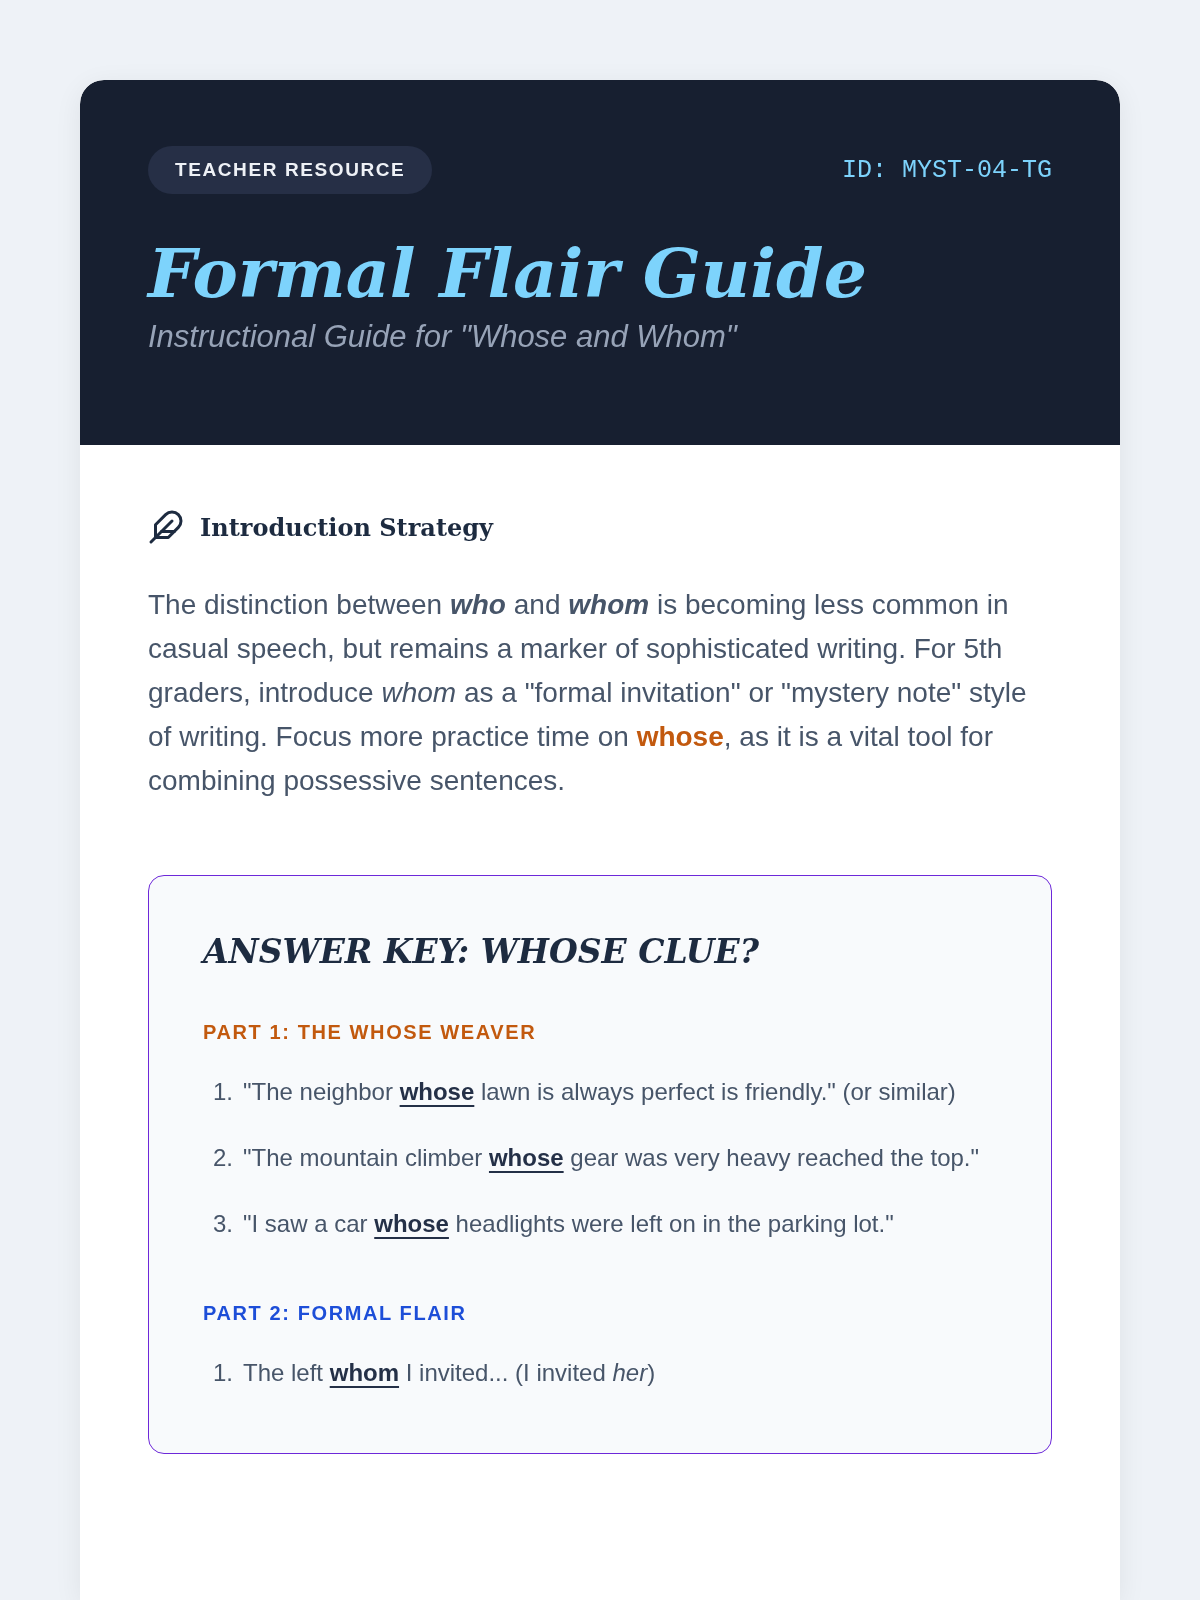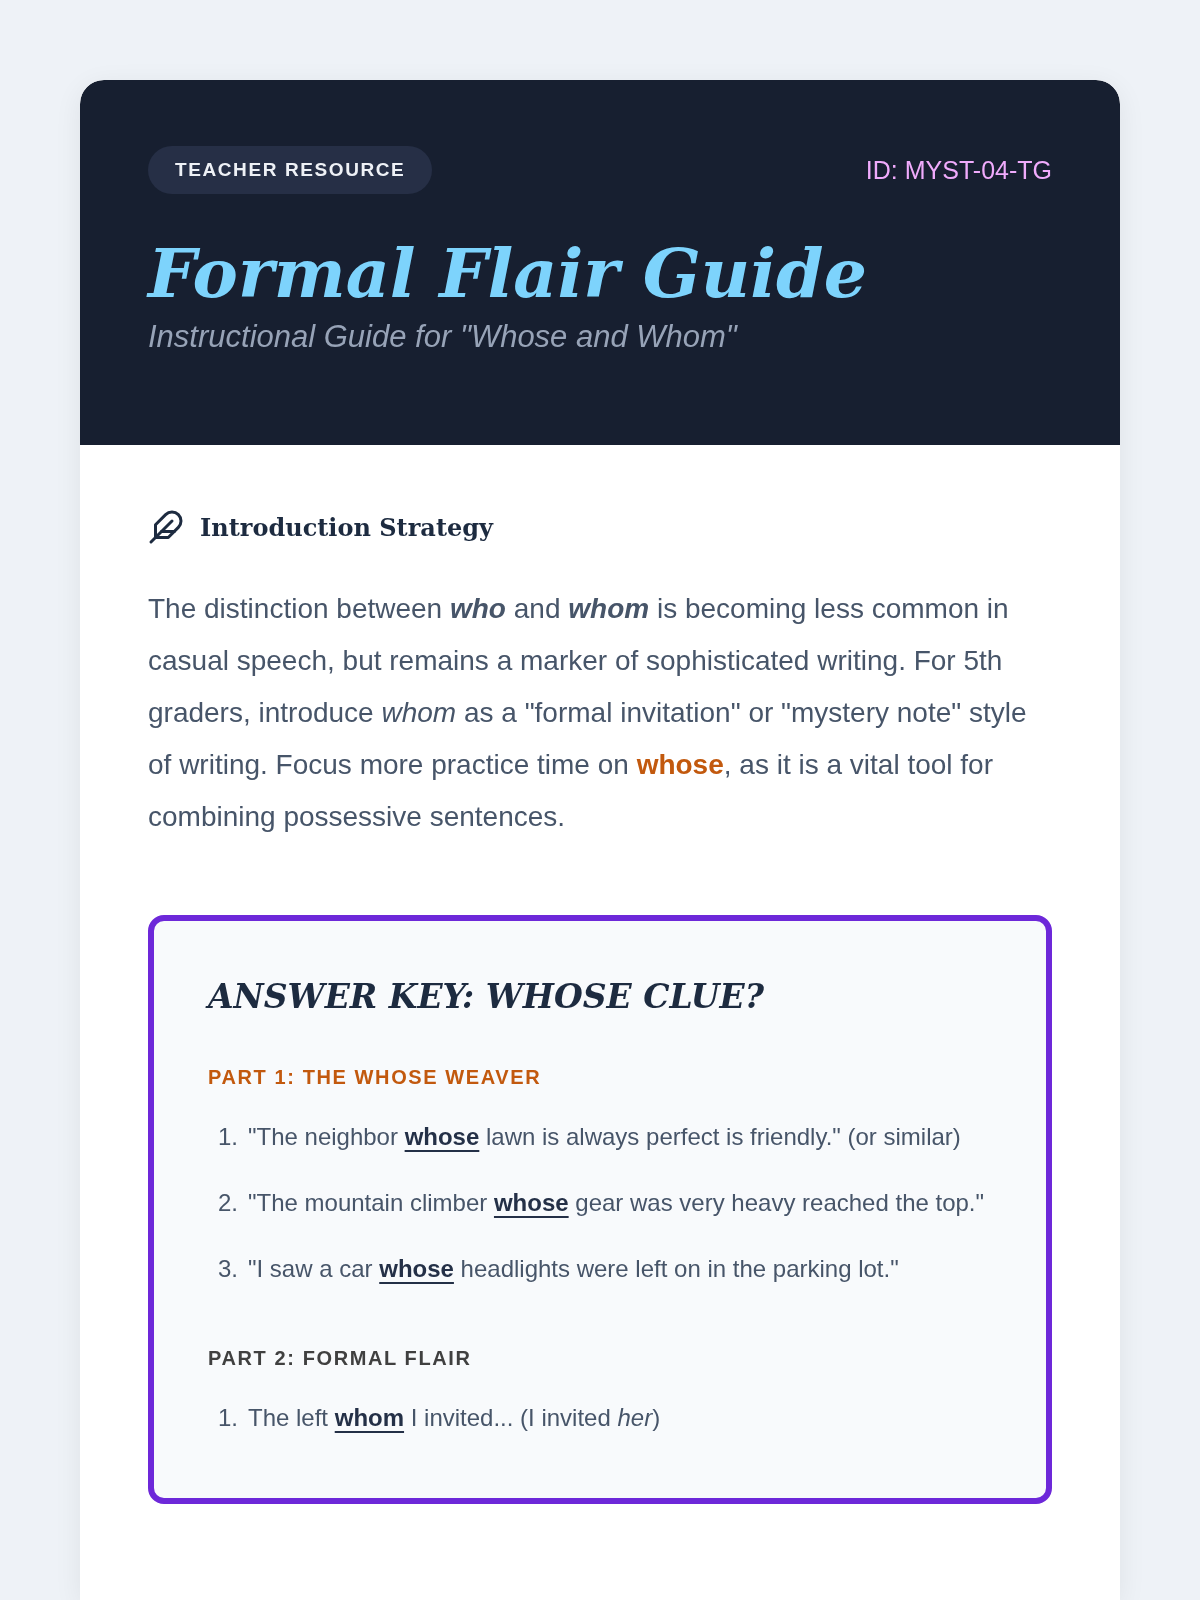--- a/index.html
+++ b/index.html
@@ -34,23 +34,23 @@
   .resource-badge {
     display: inline-block;
     background: #262f46;
     color: #eef1f6;
     font-size: 19px; font-weight: 700;
     letter-spacing: 1.6px;
     padding: 13px 27px;
     border-radius: 999px;
   }
   .doc-id {
-    font-family: Liberation Sans, sans-serif;
+    font-family: Liberation Mono, monospace;
     font-size: 25px;
-    color: #f0abfc;
+    color: #7dd3fc;
   }
   .doc-title {
     margin-top: 42px;
     font-family: "DejaVu Serif", serif;
     font-style: italic; font-weight: 700;
     font-size: 68px; line-height: 1.1;
     color: #7dd3fc;
   }
   .doc-subtitle {
     margin-top: 8px;
@@ -71,56 +71,56 @@
     font-family: "DejaVu Serif", serif;
     font-weight: 700;
     font-size: 24px;
     color: #1d2b40;
   }
 
   .intro-paragraph {
     margin-top: 38px;
     max-width: 885px;
     font-size: 28px;
-    line-height: 52px;
+    line-height: 44px;
     color: #475569;
   }
 
   
   .rich-b { font-weight: 700; }
   .rich-i { font-style: italic; }
   .rich-u {
     text-decoration: underline;
     text-decoration-thickness: 2px;
     text-underline-offset: 5px;
   }
   .rich-orange { color: #c2590e; }
   .rich-strong { color: #243047; }
 
   
   .answer-key-card {
     margin-top: 72px;
     background: #f8fafc;
-    border: 6px solid #6d28d9;
+    border: 1px solid #6d28d9;
     border-radius: 16px;
     padding: 56px 54px 60px 54px;
   }
   .answer-key-title {
     font-family: "DejaVu Serif", serif;
     font-style: italic; font-weight: 700;
     font-size: 33px;
     color: #1d2b40;
   }
   .part-heading {
     margin-top: 50px;
     font-size: 20px; font-weight: 700;
     letter-spacing: 1.6px;
     color: #c2590e;
   }
-  .part-heading.indigo { color: #404040; margin-top: 58px; }
+  .part-heading.indigo { color: #1d4ed8; margin-top: 58px; }
 
   .answer-list {
     margin-top: 28px;
     display: flex; flex-direction: column; gap: 26px;
     padding-left: 10px;
   }
   .answer-item { display: flex; }
   .item-number {
     flex: 0 0 auto;
     min-width: 30px;

